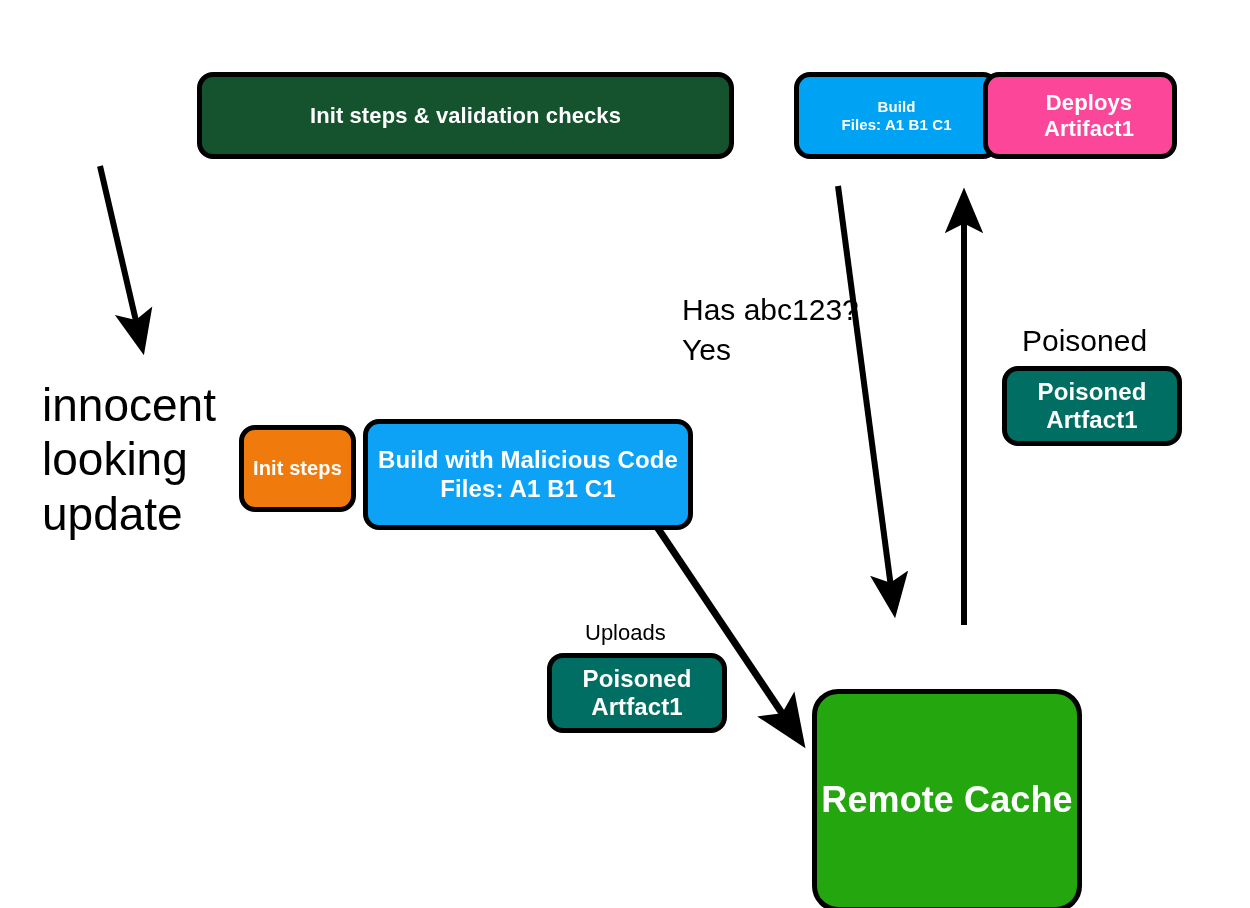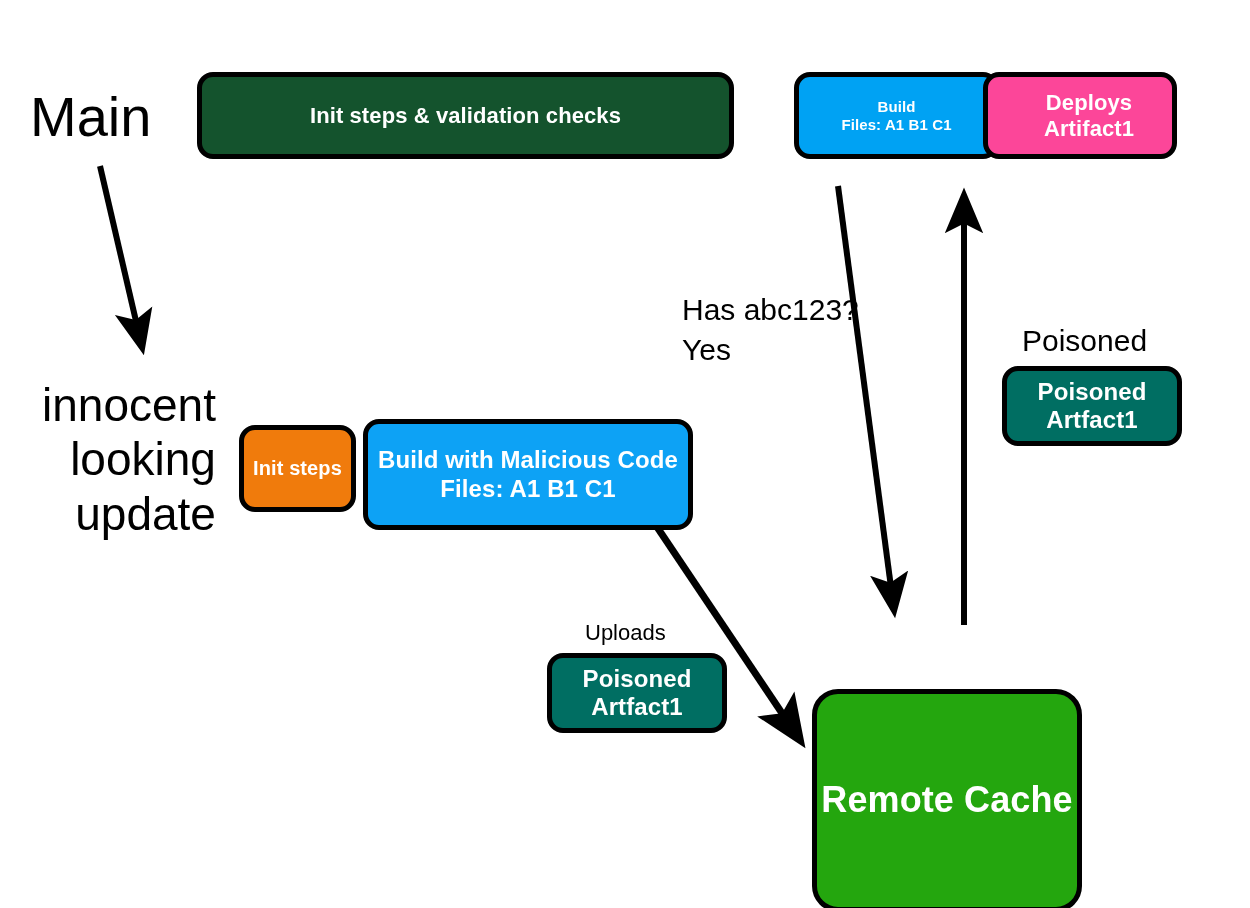--- a/index.html
+++ b/index.html
@@ -56,21 +56,20 @@
 
   
   #label-main {
     left: 30px; top: 86px;
     font-size: 56px;
   }
   #label-innocent {
     left: 42px; top: 378px;
     font-size: 46px;
     line-height: 1.18;
-    text-align: right;
   }
   #label-has-abc {
     left: 682px; top: 290px;
     font-size: 30px;
     line-height: 1.32;
   }
   #label-downloads {
     left: 1022px; top: 324px;
     font-size: 30px;
   }
@@ -145,21 +144,20 @@
 
     <line x1="100" y1="166" x2="142" y2="347" stroke="#000000" stroke-width="6" marker-end="url(#ah)"></line>
 
     <line x1="838" y1="186" x2="894" y2="610" stroke="#000000" stroke-width="6" marker-end="url(#ah)"></line>
 
     <line x1="964" y1="625" x2="964" y2="196" stroke="#000000" stroke-width="6" marker-end="url(#ah)"></line>
 
     <line x1="655" y1="524" x2="800" y2="740" stroke="#000000" stroke-width="7" marker-end="url(#ah)"></line>
   </svg>
 
-  <div class="plain-label" id="label-main">Main</div>
 
   <div class="plain-label" id="label-innocent">innocent
 looking
 update</div>
 
   <div class="plain-label" id="label-has-abc">Has abc123?
 Yes</div>
 
   <div class="plain-label" id="label-downloads">Poisoned</div>
 

